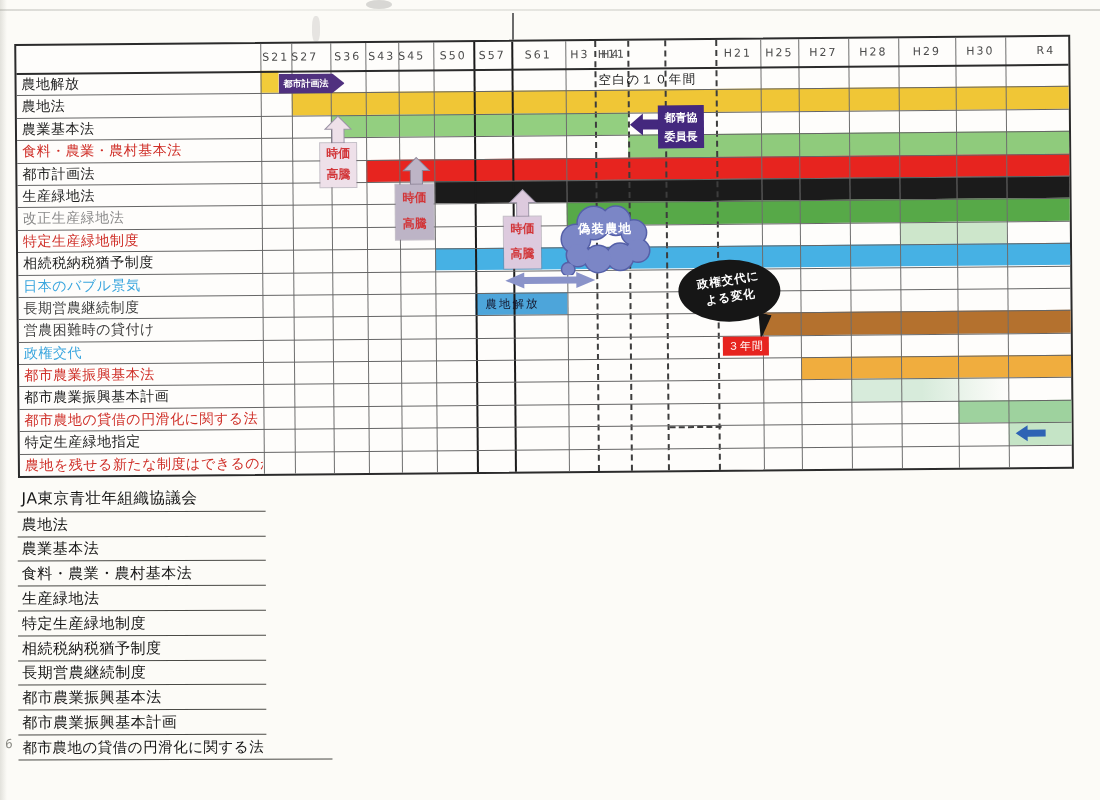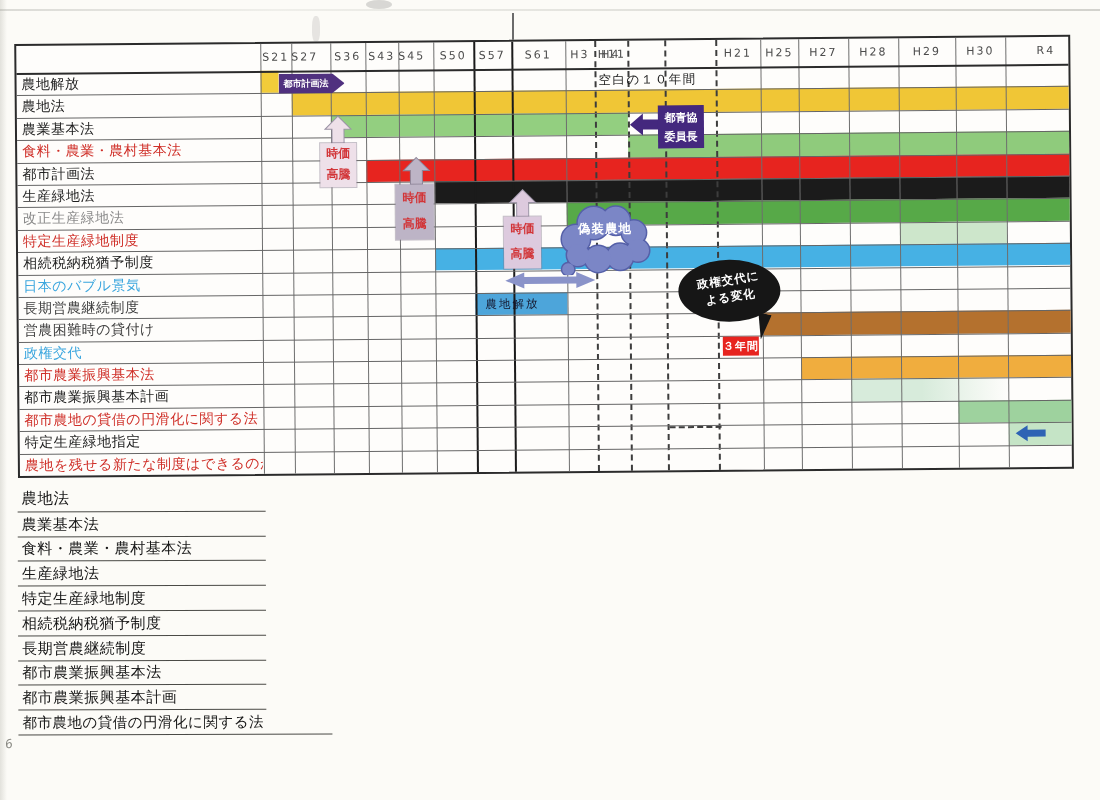--- a/index.html
+++ b/index.html
@@ -50,21 +50,21 @@
     color:#fff;font-weight:bold;font-size:12.5px;letter-spacing:1px;white-space:nowrap;}
   .toseikyo-box{left:641px;top:65px;width:46px;height:43px;color:#fff;font-weight:bold;
     font-size:11px;line-height:19px;text-align:center;padding-top:3px;box-sizing:border-box;}
   .seiken{left:660px;top:220px;width:102px;height:62px;border-radius:50%;}
   .seiken-text{position:absolute;left:0;top:12px;width:100%;text-align:center;color:#fff;
     font-size:11.5px;font-weight:bold;line-height:17px;transform:rotate(-8deg);letter-spacing:1px;}
   .seiken-tail{position:absolute;left:736px;top:274px;width:15px;height:26px;background:#161616;
     clip-path:polygon(10% 0,100% 0,55% 100%);transform:rotate(10deg);z-index:4;}
   .bubble-wrap{left:484px;top:229px;width:96px;height:20px;}
   .giso{left:467px;top:255px;width:90px;font-size:11.5px;letter-spacing:2px;font-weight:500;}
-  .threeyears{left:704px;top:297px;width:36px;height:19px;color:#fff;font-weight:bold;
+  .threeyears{left:704px;top:297px;width:46px;height:19px;color:#fff;font-weight:normal;
     font-size:11px;line-height:19px;text-align:center;letter-spacing:1px;}
   .leftarrow-wrap{left:995px;top:387px;width:32px;height:18px;}
   .dashdot{left:650px;top:386px;width:52px;height:0;border-top:2px dashed #3d3d3d;}
 
   
   #legend{position:absolute;left:18px;top:487px;width:320px;transform:rotate(-0.2deg);}
   .legend-item{height:24.8px;width:248px;border-bottom:1.5px solid #4a4a46;
     font-size:15px;color:#161616;letter-spacing:.5px;white-space:nowrap;
     display:flex;align-items:flex-end;padding:0 0 2px 4px;box-sizing:border-box;font-weight:500;}
   .legend-item:first-child{font-size:15.5px;}
@@ -260,20 +260,21 @@
       <div class="rlabel" style="top: 273.278px; height: 22.3889px; line-height: 22.3889px; color: rgb(63, 63, 63);">営農困難時の貸付け</div>
       <div class="rlabel" style="top: 295.667px; height: 22.3889px; line-height: 22.3889px; color: rgb(59, 166, 222);">政権交代</div>
       <div class="rlabel" style="top: 318.056px; height: 22.3889px; line-height: 22.3889px; color: rgb(207, 47, 40);">都市農業振興基本法</div>
       <div class="rlabel" style="top: 340.444px; height: 22.3889px; line-height: 22.3889px; color: rgb(31, 31, 31);">都市農業振興基本計画</div>
       <div class="rlabel" style="top: 362.833px; height: 22.3889px; line-height: 22.3889px; color: rgb(207, 47, 40);">都市農地の貸借の円滑化に関する法</div>
       <div class="rlabel" style="top: 385.222px; height: 22.3889px; line-height: 22.3889px; color: rgb(34, 34, 34);">特定生産緑地指定</div>
       <div class="rlabel" style="top: 407.611px; height: 22.3889px; line-height: 22.3889px; color: rgb(207, 47, 40);">農地を残せる新たな制度はできるのか？</div>
     </div>
 
   <div id="legend">
+      <div class="legend-item">JA東京青壮年組織協議会</div>
       <div class="legend-item">農地法</div>
       <div class="legend-item">農業基本法</div>
       <div class="legend-item">食料・農業・農村基本法</div>
       <div class="legend-item">生産緑地法</div>
       <div class="legend-item">特定生産緑地制度</div>
       <div class="legend-item">相続税納税猶予制度</div>
       <div class="legend-item">長期営農継続制度</div>
       <div class="legend-item">都市農業振興基本法</div>
       <div class="legend-item">都市農業振興基本計画</div>
       <div class="legend-item">都市農地の貸借の円滑化に関する法</div>

